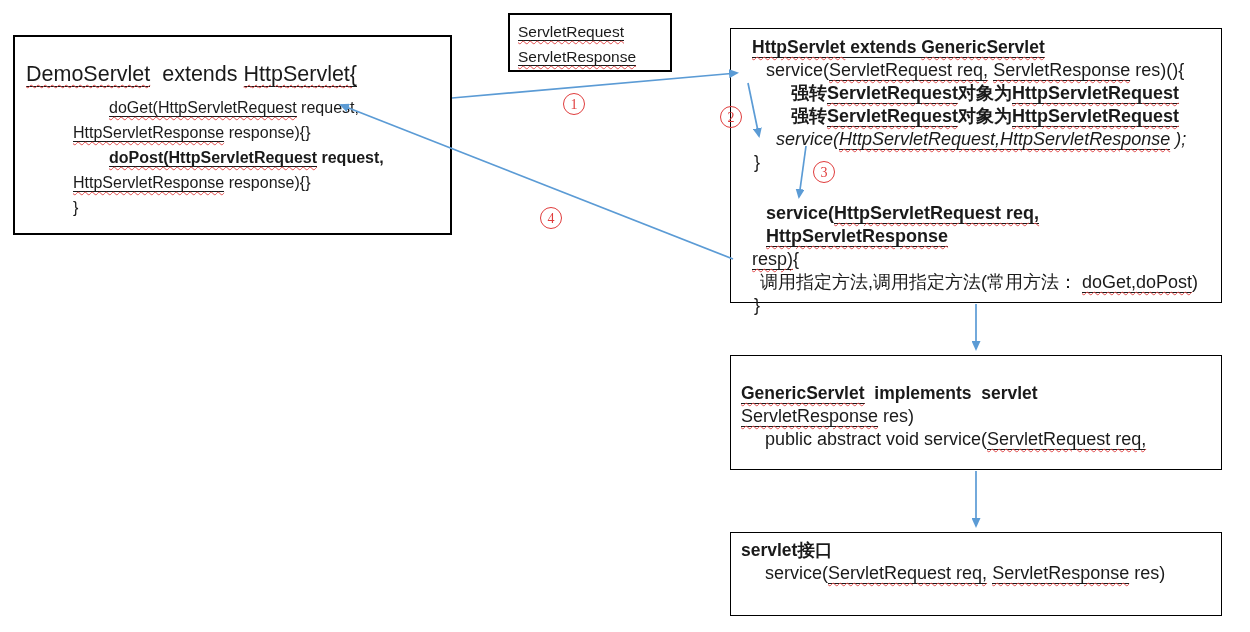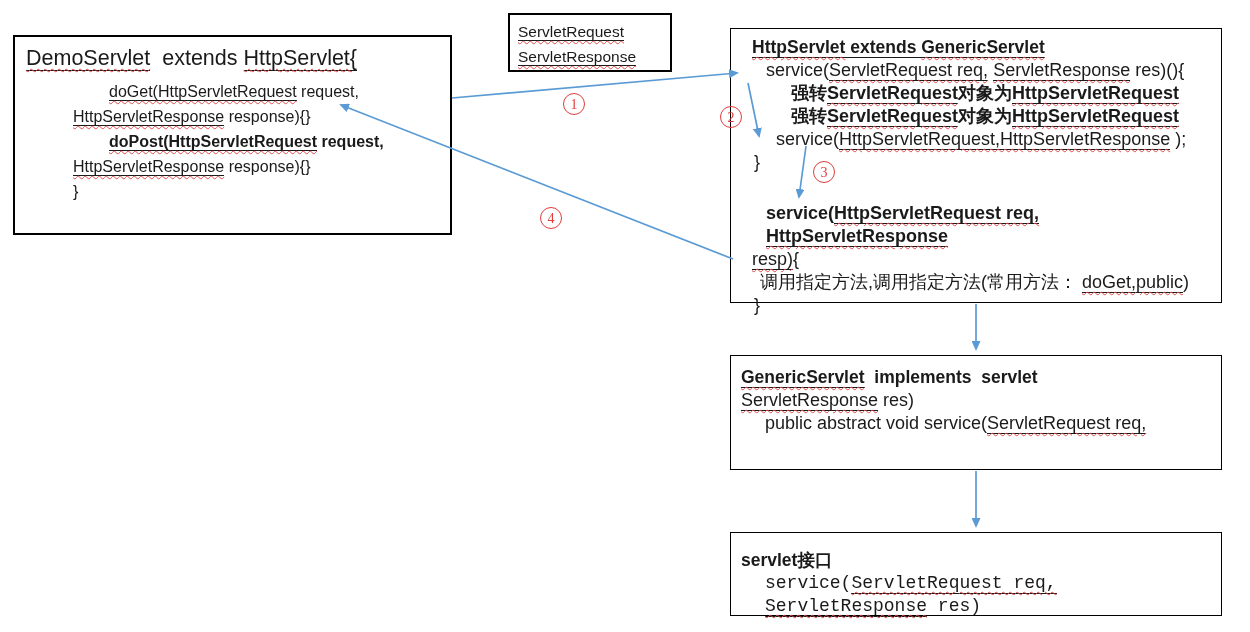--- a/index.html
+++ b/index.html
@@ -8,30 +8,30 @@
     font-family:"Liberation Sans","DejaVu Sans",sans-serif;color:#1a1a1a;
   }
   .box{position:absolute;background:#ffffff;border:2px solid #000;box-sizing:border-box;}
   .box-title{font-weight:bold;font-size:17.5px;line-height:24px;white-space:pre-wrap;}
   .code-line{font-size:18px;line-height:23px;white-space:pre-wrap;}
   .code-line.spacer{height:28px;}
   .b{font-weight:bold;text-align:center;}
   .u{border-bottom:1.5px solid #1a1a1a;}
   .sp{text-decoration:underline;text-decoration-style:wavy;text-decoration-color:#e14b4b;text-decoration-thickness:1px;text-underline-offset:3px;}
 
-  #box-demo{left:13px;top:35px;width:439px;height:200px;padding:6px 11px;}
+  #box-demo{left:13px;top:35px;width:439px;height:200px;padding:22px 11px;}
   #box-demo .box-title{font-size:21.5px;font-weight:400;line-height:31px;margin-bottom:5px;}
   #box-demo .code-line{font-size:16px;line-height:25px;margin-left:47px;}
 
   #box-params{left:508px;top:13px;width:164px;height:59px;padding:4px 8px;}
   #box-params .code-line{font-size:15.5px;line-height:25px;}
 
   #box-http{left:730px;top:28px;width:492px;height:275px;padding:6px 21px;border-width:1.5px;}
-  #box-generic{left:730px;top:355px;width:492px;height:115px;padding:9px 10px;border-width:1.5px;}
-  #box-servlet{left:730px;top:532px;width:492px;height:84px;padding:15px 10px;border-width:1.5px;}
+  #box-generic{left:730px;top:355px;width:492px;height:115px;padding:25px 10px;border-width:1.5px;}
+  #box-servlet{left:730px;top:532px;width:492px;height:84px;padding:5px 10px;border-width:1.5px;}
 
   #arrow-layer{position:absolute;left:0;top:0;width:1250px;height:632px;pointer-events:none;}
 
   .step-label{
     position:absolute;width:22px;height:22px;border-radius:50%;
     border:1.5px solid #e03c3c;color:#e03c3c;font-size:14px;line-height:22px;
     text-align:center;box-sizing:border-box;background:transparent;z-index:5;
     font-family:"Liberation Serif","DejaVu Serif",serif;
   }
 </style>
@@ -57,42 +57,42 @@
         <div class="code-line"><span class="u sp">ServletResponse</span></div>
       </div>
   </div>
 
   <div class="box" id="box-http">
     <div class="box-title"><span class="u sp">HttpServlet</span><span class="u"> extends </span><span class="u sp">GenericServlet</span></div>
     <div class="box-body">
         <div class="code-line" style="padding-left: 14px;"><span class="">service(</span><span class="u sp">ServletRequest req,</span><span class=""> </span><span class="u sp">ServletResponse</span><span class=""> res)(){</span></div>
         <div class="code-line b" style="padding-left: 18px;"><span class="">强转</span><span class="u sp">ServletRequest</span><span class="">对象为</span><span class="u sp">HttpServletRequest</span></div>
         <div class="code-line b" style="padding-left: 18px;"><span class="">强转</span><span class="u sp">ServletRequest</span><span class="">对象为</span><span class="u sp">HttpServletRequest</span></div>
-        <div class="code-line" style="padding-left: 24px;"><span class="">service(</span><span class="u sp">HttpServletRequest,HttpServletResponse</span><span class=""> );</span></div>
+        <div class="code-line" style="padding-left: 24px; font-style: italic;"><span class="">service(</span><span class="u sp">HttpServletRequest,HttpServletResponse</span><span class=""> );</span></div>
         <div class="code-line" style="padding-left: 2px;"><span class="">}</span></div>
         <div class="code-line spacer"></div>
         <div class="code-line" style="padding-left: 14px; font-weight: bold;"><span class="">service(</span><span class="u sp">HttpServletRequest req,</span><span class=""> </span><span class="u sp">HttpServletResponse</span></div>
         <div class="code-line"><span class="u sp">resp)</span><span class="">{</span></div>
-        <div class="code-line" style="padding-left: 8px;"><span class="">调用指定方法,调用指定方法(常用方法： </span><span class="u sp">doGet,public</span><span class="">)</span></div>
+        <div class="code-line" style="padding-left: 8px;"><span class="">调用指定方法,调用指定方法(常用方法： </span><span class="u sp">doGet,doPost</span><span class="">)</span></div>
         <div class="code-line" style="padding-left: 2px;"><span class="">}</span></div>
       </div>
   </div>
 
   <div class="box" id="box-generic">
     <div class="box-title"><span class="u sp">GenericServlet</span><span class="">  implements  servlet</span></div>
     <div class="box-body">
         <div class="code-line"><span class="u sp">ServletResponse</span><span class=""> res)</span></div>
         <div class="code-line" style="padding-left: 24px;"><span class="">public abstract void service(</span><span class="u sp">ServletRequest req,</span></div>
       </div>
   </div>
 
   <div class="box" id="box-servlet">
     <div class="box-title"><span class="">servlet接口</span></div>
     <div class="box-body">
-        <div class="code-line" style="padding-left: 24px; font-family: Liberation Mono, monospace;"><span class="">service(</span><span class="u sp">ServletRequest req,</span><span class=""> </span><span class="u sp">ServletResponse</span><span class=""> res)</span></div>
+        <div class="code-line" style="padding-left: 24px;"><span class="">service(</span><span class="u sp">ServletRequest req,</span><span class=""> </span><span class="u sp">ServletResponse</span><span class=""> res)</span></div>
       </div>
   </div>
 
   <svg id="arrow-layer" viewBox="0 0 1250 632" xmlns="http://www.w3.org/2000/svg">
     <defs>
       <marker id="arrhead" markerWidth="10" markerHeight="9" refX="8" refY="4.5" orient="auto" markerUnits="userSpaceOnUse">
         <path d="M0,0 L10,4.5 L0,9 z" fill="#5B9BD5"></path>
       </marker>
     </defs>
     <g id="arrow-group">

